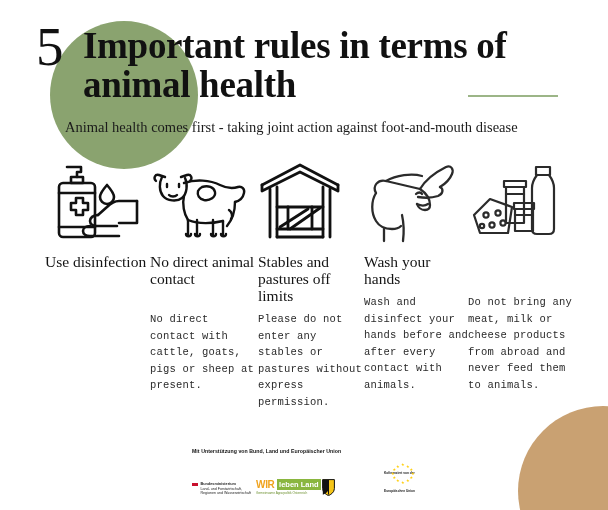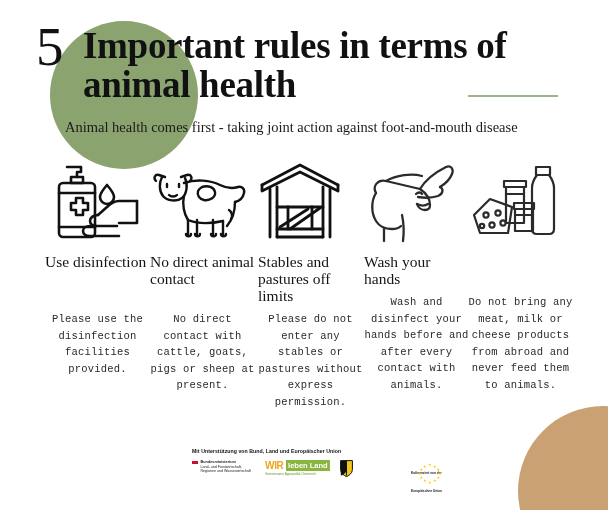--- a/index.html
+++ b/index.html
@@ -60,21 +60,21 @@
   .col .icon svg{display:block;}
   .col h3{
     margin:0;
     font-family:"Liberation Serif", serif;
     font-weight:400;
     font-size:15.5px;
     line-height:17px;
     color:#141414;
   }
   .col .head-wrap{position:absolute;top:90px;left:0;width:105px;}
-  .col .body-wrap{position:absolute;left:0;width:105px;text-align:center;}
+  .col .body-wrap{position:absolute;left:0;width:105px;}
   .col p{
     margin:0;
     font-family:"Liberation Mono", monospace;
     font-size:10.5px;
     line-height:16.5px;
     color:#2a2a2a;
     letter-spacing:0.2px;
   }
 
   
@@ -106,21 +106,21 @@
   .support .support-title{
     font-family:"Liberation Sans", sans-serif;
     font-weight:700;
     font-size:5.2px;
     line-height:7px;
     color:#111;
     letter-spacing:0.05px;
     white-space:nowrap;
   }
 
-  .logo-row{position:absolute;left:192px;top:28px;display:flex;align-items:flex-start;gap:9px;}
+  .logo-row{position:absolute;left:192px;top:28px;display:flex;align-items:flex-end;}
 
   .logo-bmlfuw{display:flex;gap:2.5px;align-items:flex-start;width:64px;}
   .logo-bmlfuw .bar{width:6px;height:3px;background:#c8102e;margin-top:1px;flex:none;}
   .logo-bmlfuw .bm-txt{font-family:"Liberation Sans", sans-serif;font-size:3.6px;line-height:4.6px;color:#222;}
   .logo-bmlfuw .bm-txt b{font-weight:700;display:block;font-size:3.8px;}
 
   .logo-wir{width:66px;}
   .logo-wir .wir-main{display:flex;align-items:center;gap:2px;}
   .logo-wir .wir{font-family:"Liberation Sans", sans-serif;font-weight:700;font-size:10px;line-height:11px;color:#f0a31e;letter-spacing:-0.3px;}
   .logo-wir .leben{
@@ -167,23 +167,20 @@
           <path d="M26 40 h5 v-5 h7 v5 h5 v7 h-5 v5 h-7 v-5 h-5 z"></path>
           <path d="M62 22 c0 0 -7 8 -7 12 a7 7 0 0 0 14 0 c0 -4 -7 -12 -7 -12 z"></path>
           <path d="M92 38 h-18 c-5 0 -9 3 -12 6 l-9 8"></path>
           <path d="M92 38 v22 h-18"></path>
           <path d="M53 52 c-5 0 -8 3 -8 6 c0 3 3 5 7 5 h20"></path>
           <path d="M45 63 c-4 0 -7 2 -7 5 c0 3 3 5 7 5 h29"></path>
         </svg>
       </span>
       <div class="head-wrap">
           <h3>Use disinfection</h3>
-        </div>
-      <div class="body-wrap" style="top:148px;">
-          <p>Please use the disinfection facilities provided.</p>
         </div>
     </div>
 
     <div class="col" style="left:150px;">
       <span class="icon">
         <svg width="100" height="82" viewBox="0 0 100 82" fill="none" stroke="#111" stroke-width="2.4" stroke-linejoin="round" stroke-linecap="round">
           <path d="M6 18 c-3 -3 -1 -7 3 -6 l6 2"></path>
           <path d="M40 18 c3 -3 1 -7 -3 -6 l-6 2"></path>
           <path d="M12 14 c-3 6 -3 14 1 19 c4 5 14 6 19 2 c5 -4 6 -14 3 -20"></path>
           <path d="M17 21 v3 M29 21 v3"></path>

